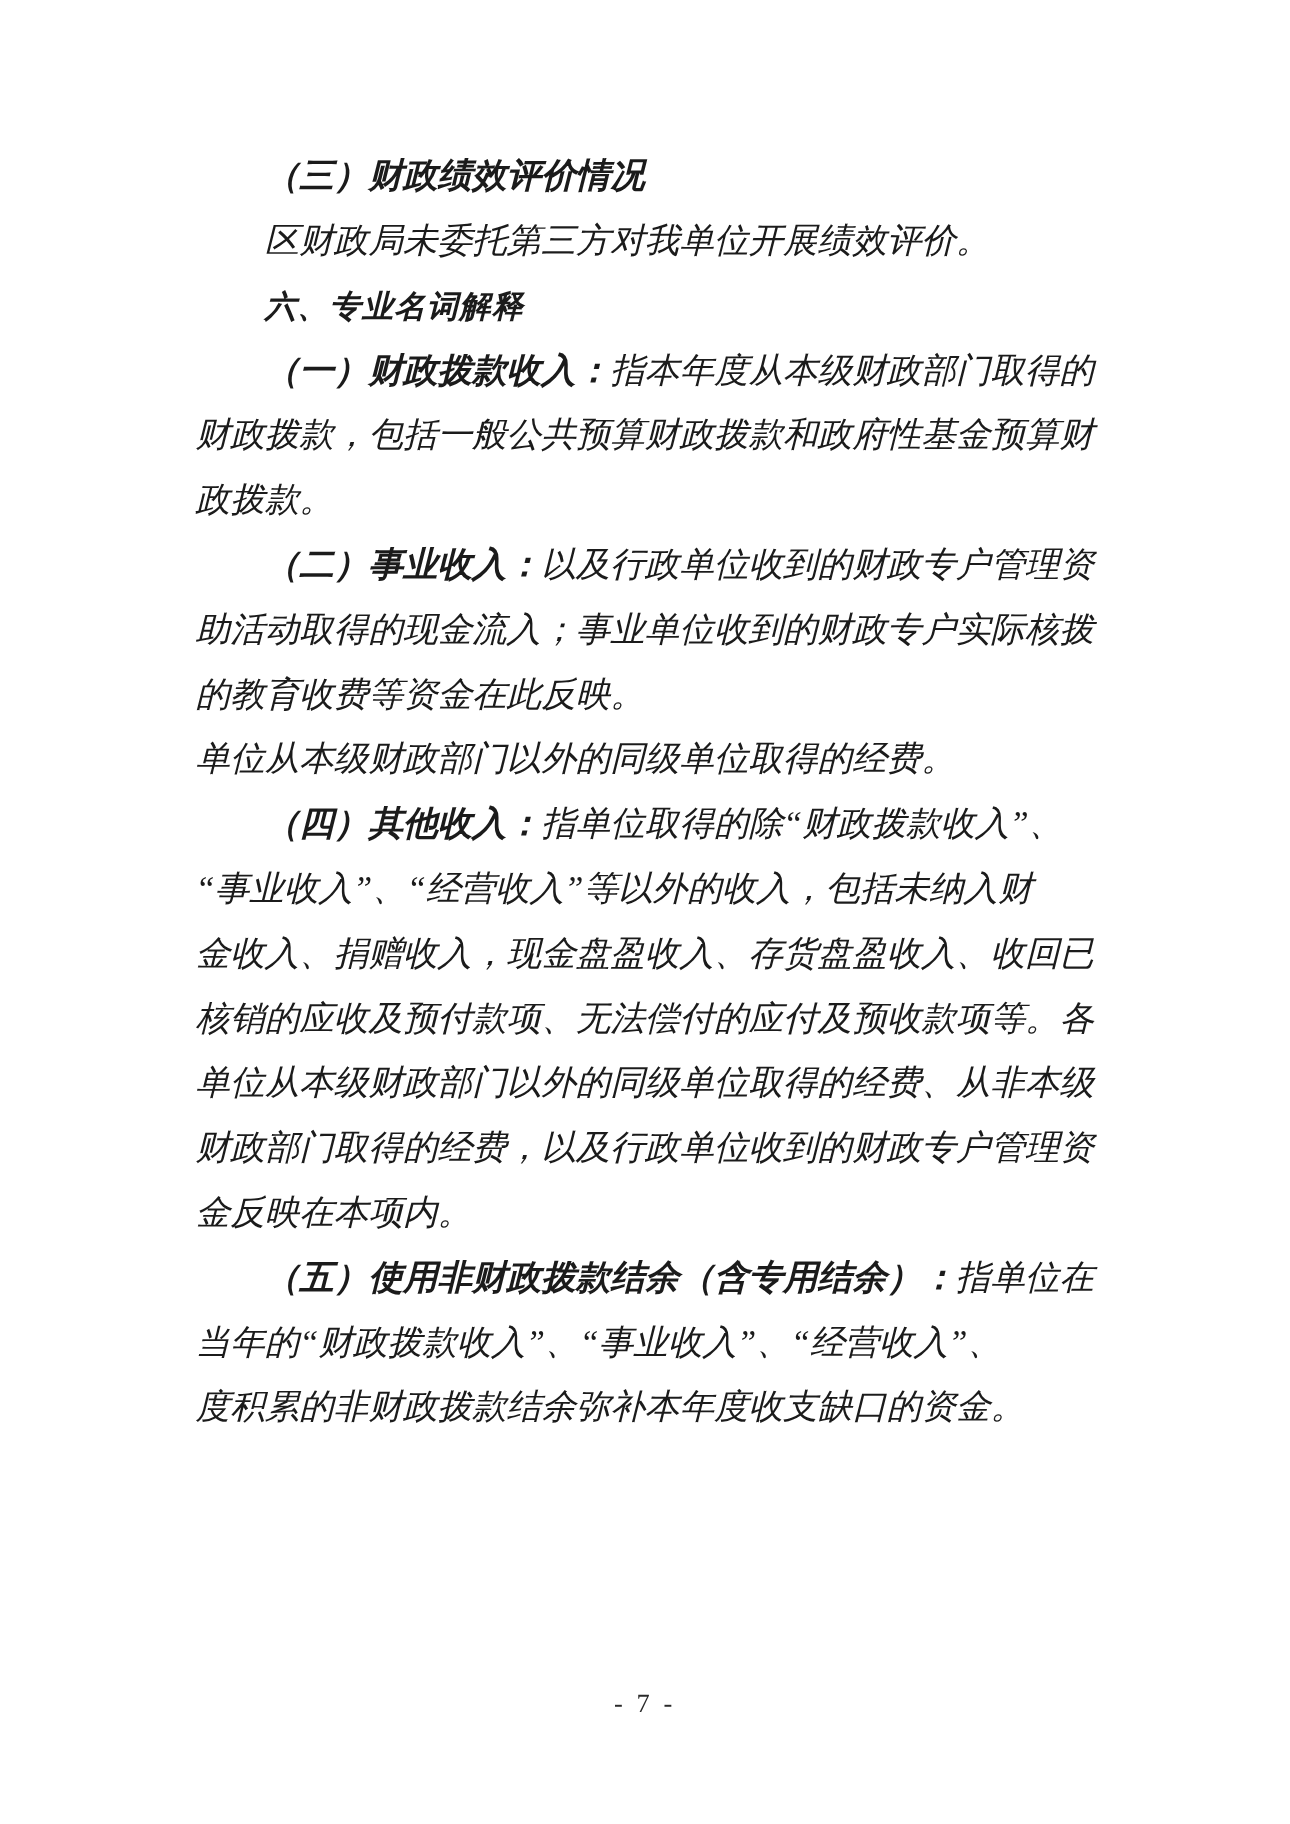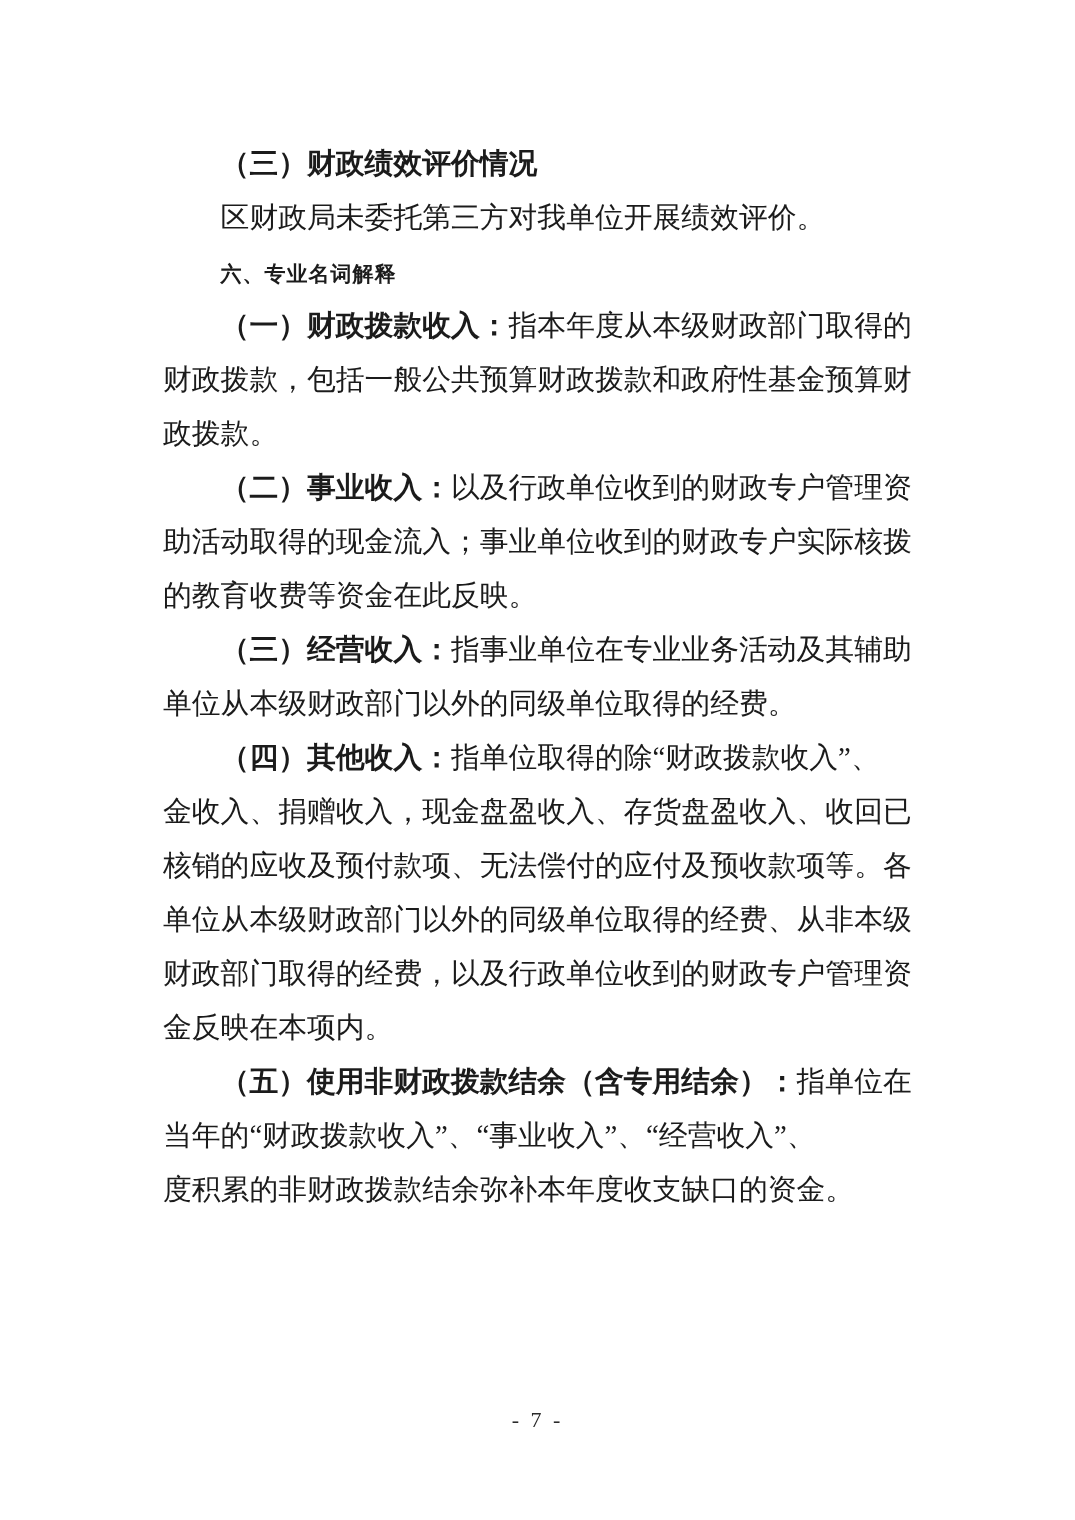--- a/index.html
+++ b/index.html
@@ -13,22 +13,23 @@
     height: 1520px;
     margin: 0 auto;
     background: #ffffff;
     overflow: hidden;
     color: #1b1b1b;
     font-family: "Liberation Serif", serif;
   }
   .page-body {
     position: absolute;
     left: 163px;
-    top: 136px;
+    top: 120px;
     width: 756px;
+    font-style: italic;
   }
   .text-line {
     height: 54px;
     line-height: 54px;
     font-size: 28.8px;
     white-space: nowrap;
     letter-spacing: 0;
   }
   .text-line.indent {
     padding-left: 57.6px;
@@ -37,21 +38,21 @@
     font-family: "Liberation Serif", serif;
     font-weight: 400;
   }
   .seg-term {
     font-family: "Liberation Serif", serif;
     font-weight: 700;
   }
   .seg-section {
     font-family: "Liberation Sans", sans-serif;
     font-weight: 700;
-    font-size: 21px;
+    font-size: 26px;
     letter-spacing: 1px;
   }
   .page-footer {
     position: absolute;
     left: 0;
     top: 1400px;
     width: 1075px;
     height: 40px;
     line-height: 40px;
     text-align: center;
@@ -68,23 +69,23 @@
   <div class="page-body">
       <div class="text-line indent"><span class="seg-term">（三）财政绩效评价情况</span></div>
       <div class="text-line indent"><span class="seg-body">区财政局未委托第三方对我单位开展绩效评价。</span></div>
       <div class="text-line indent"><span class="seg-section">六、专业名词解释</span></div>
       <div class="text-line indent"><span class="seg-term">（一）财政拨款收入：</span><span class="seg-body">指本年度从本级财政部门取得的</span></div>
       <div class="text-line"><span class="seg-body">财政拨款，包括一般公共预算财政拨款和政府性基金预算财</span></div>
       <div class="text-line"><span class="seg-body">政拨款。</span></div>
       <div class="text-line indent"><span class="seg-term">（二）事业收入：</span><span class="seg-body">以及行政单位收到的财政专户管理资</span></div>
       <div class="text-line"><span class="seg-body">助活动取得的现金流入；事业单位收到的财政专户实际核拨</span></div>
       <div class="text-line"><span class="seg-body">的教育收费等资金在此反映。</span></div>
-      <div class="text-line indent"><span class="seg-term">（三）经营收入：</span><span class="seg-body">指事业单位在专业业务活动及其辅助</span></div>
       <div class="text-line"><span class="seg-body">单位从本级财政部门以外的同级单位取得的经费。</span></div>
       <div class="text-line indent"><span class="seg-term">（四）其他收入：</span><span class="seg-body">指单位取得的除“财政拨款收入”、</span></div>
+      <div class="text-line"><span class="seg-body">“事业收入”、“经营收入”等以外的收入，包括未纳入财</span></div>
       <div class="text-line"><span class="seg-body">金收入、捐赠收入，现金盘盈收入、存货盘盈收入、收回已</span></div>
       <div class="text-line"><span class="seg-body">核销的应收及预付款项、无法偿付的应付及预收款项等。各</span></div>
       <div class="text-line"><span class="seg-body">单位从本级财政部门以外的同级单位取得的经费、从非本级</span></div>
       <div class="text-line"><span class="seg-body">财政部门取得的经费，以及行政单位收到的财政专户管理资</span></div>
       <div class="text-line"><span class="seg-body">金反映在本项内。</span></div>
       <div class="text-line indent"><span class="seg-term">（五）使用非财政拨款结余（含专用结余）：</span><span class="seg-body">指单位在</span></div>
       <div class="text-line"><span class="seg-body">当年的“财政拨款收入”、“事业收入”、“经营收入”、</span></div>
       <div class="text-line"><span class="seg-body">度积累的非财政拨款结余弥补本年度收支缺口的资金。</span></div>
     </div>
   <div class="page-footer">- 7 -</div>

